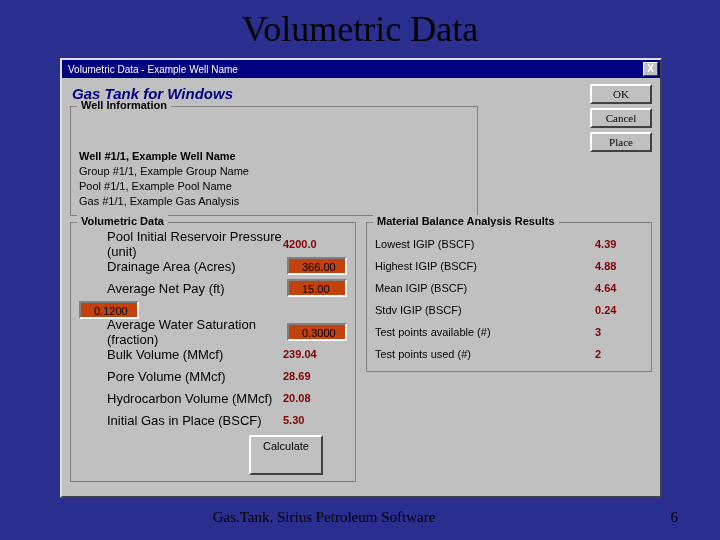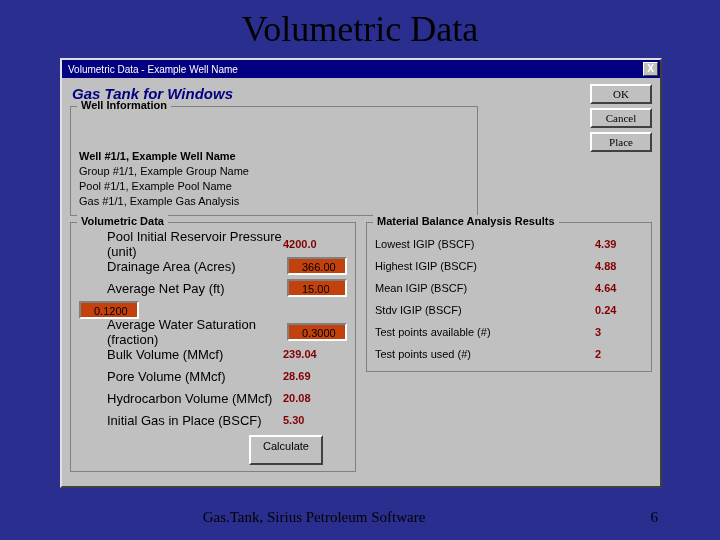--- a/index.html
+++ b/index.html
@@ -108,37 +108,37 @@
     width: 60px;
     height: 18px;
     background: #c2410c;
     border: 2px solid;
     border-color: #808080 #fff #fff #808080;
     font-size: 11px;
     padding: 1px 13px;
     line-height: 14px;
   }
   .calc-btn {
-    width: 74px; height: 30px;
+    width: 74px; height: 40px;
     background: #c0c0c0;
     border: 2px solid;
     border-color: #fff #404040 #404040 #fff;
     font-size: 11px;
     margin-top: 4px;
     margin-left: 170px;
     text-align: center;
     line-height: 19px;
   }
   .footer {
     position: absolute;
     bottom: 14px;
     left: 0; right: 0;
     display: flex;
     justify-content: space-between;
-    padding: 0 62px 0 0;
+    padding: 0 42px 0 0;
     color: #000;
     font-family: "Times New Roman", serif;
     font-size: 15px;
   }
   .footer .ftext { flex:1; text-align:center; }
   .footer .pnum { width: 30px; text-align: right; }
 </style>
 </head>
 <body>
 

